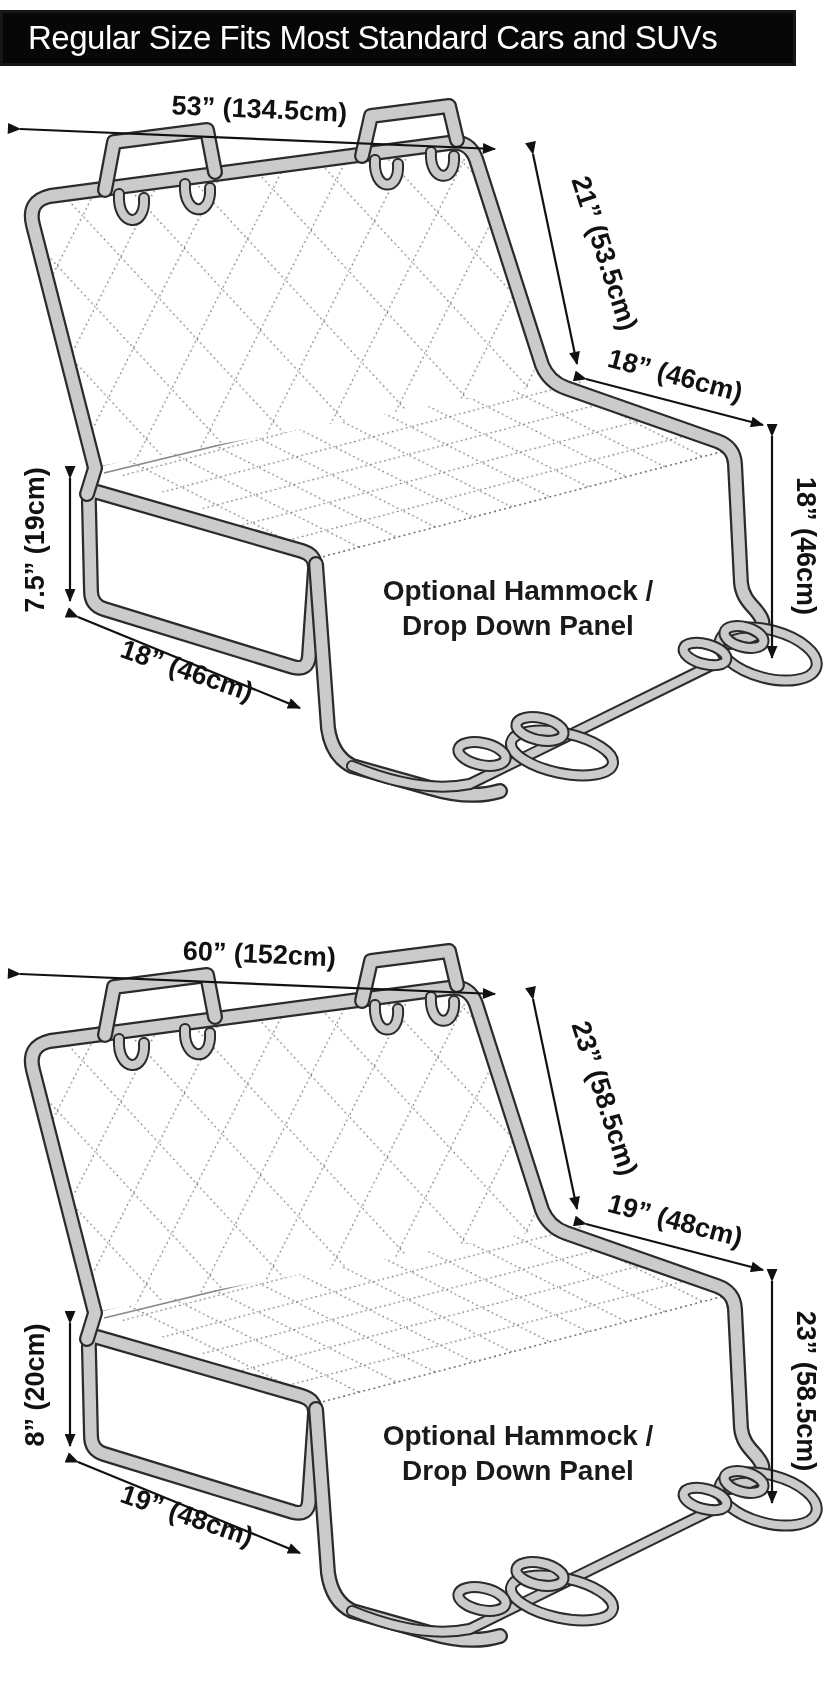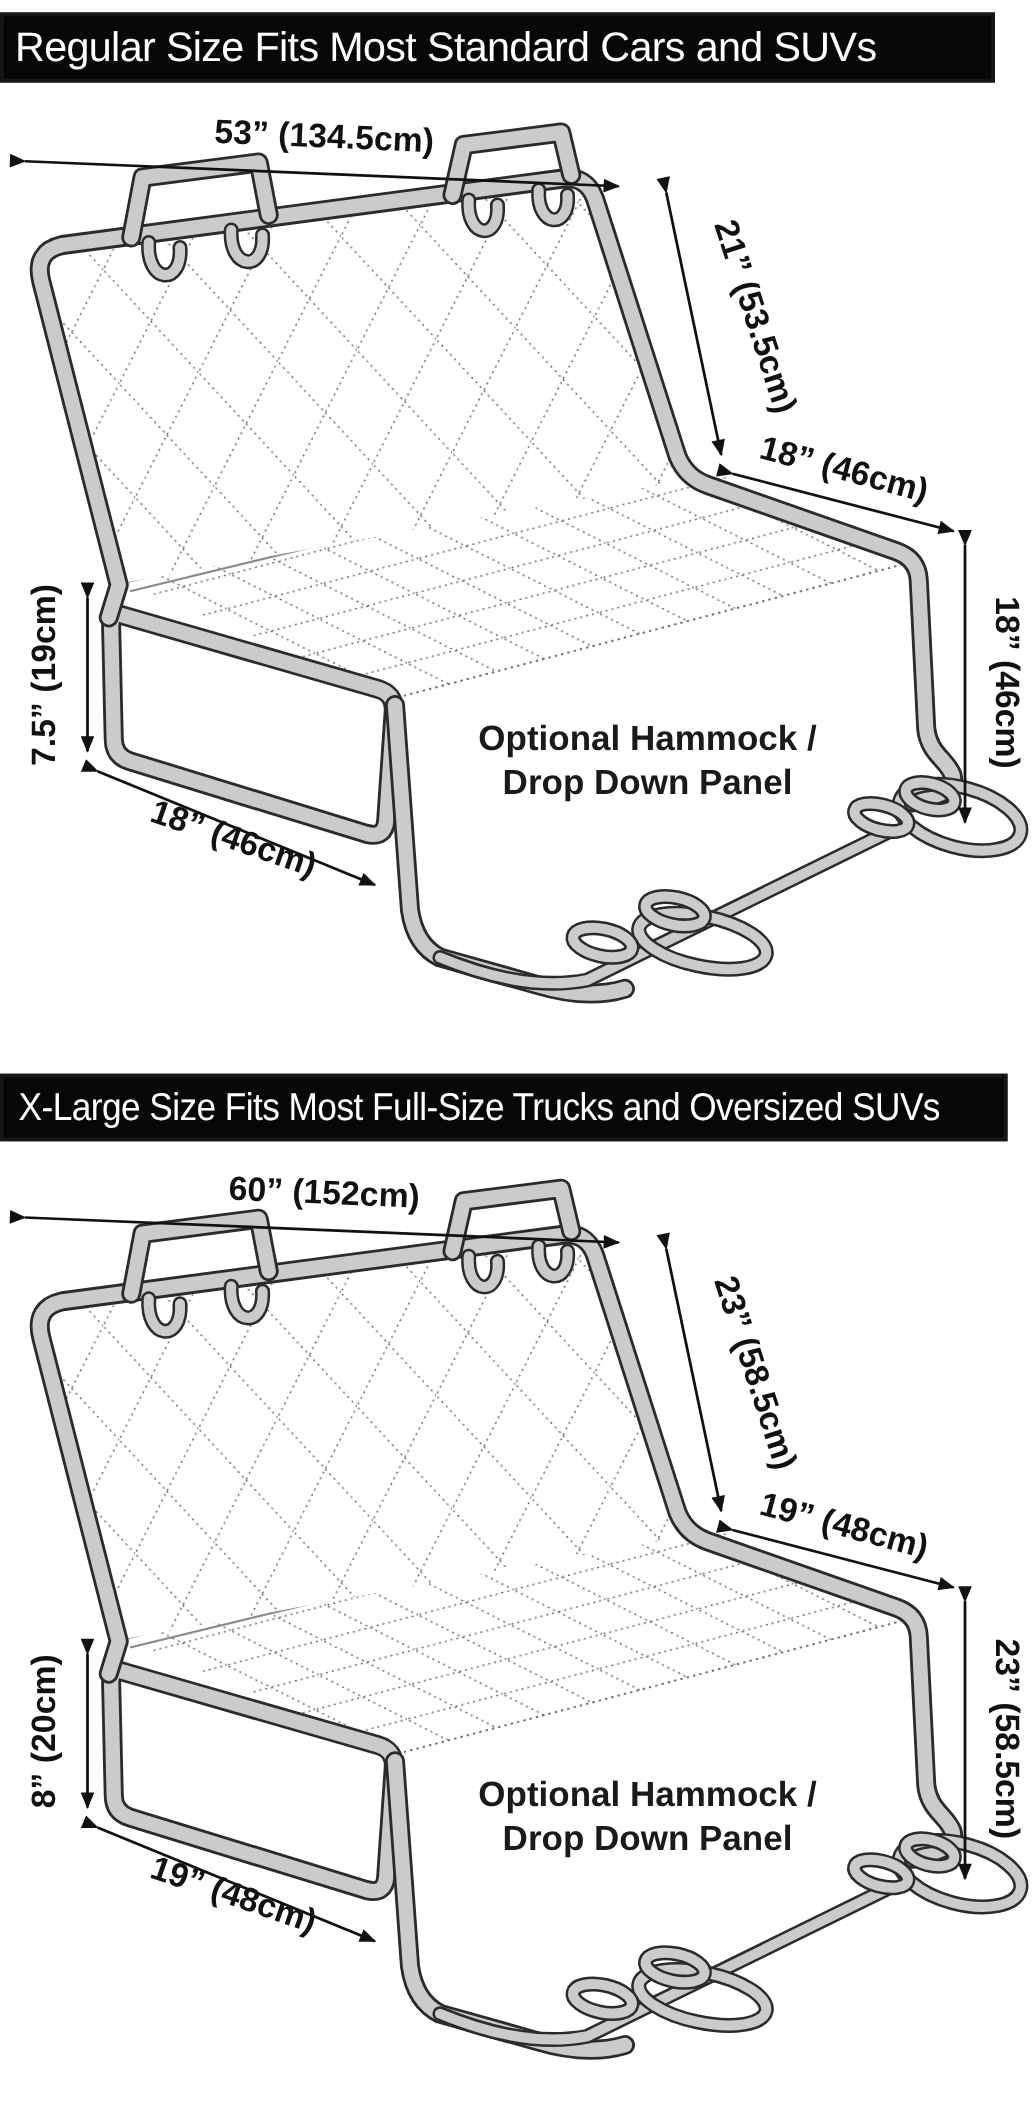--- a/index.html
+++ b/index.html
@@ -2,21 +2,21 @@
 <html><head>
 <meta charset="utf-8">
 <style>
   html,body{margin:0;padding:0;background:#ffffff;}
   #stage{position:relative;width:828px;height:1686px;background:#ffffff;overflow:hidden;
          font-family:"Liberation Sans",sans-serif;}
   .banner{position:absolute;left:0;background:#070707;border:3px solid #161616;
           box-sizing:border-box;display:flex;align-items:center;color:#ffffff;}
   .banner span{display:inline-block;white-space:nowrap;transform-origin:left center;}
   #banner-regular{top:10px;width:796px;height:56px;font-size:33px;}
-  #banner-regular span{padding-left:9px;letter-spacing:-0.5px;}
+  #banner-regular span{padding-left:25px;letter-spacing:-0.5px;}
   #banner-xlarge{top:859px;width:806px;height:54px;font-size:31px;}
   #banner-xlarge span{padding-left:13px;letter-spacing:-0.5px;transform:scaleX(0.91);}
   .panel-svg{position:absolute;left:0;}
   #panel-regular{top:88px;}
   #panel-xlarge{top:933px;}
   .panel-svg text{font-family:"Liberation Sans","DejaVu Sans",sans-serif;font-weight:bold;
                   font-size:27px;fill:#111111;text-anchor:middle;}
   .panel-svg text.hammock{font-weight:600;font-size:28px;fill:#1a1a1a;}
   .t-dark{fill:none;stroke:#2b2b2b;stroke-width:16;stroke-linecap:round;stroke-linejoin:round;}
   .t-gray{fill:none;stroke:#cbcbcb;stroke-width:11.5;stroke-linecap:round;stroke-linejoin:round;}
@@ -130,23 +130,20 @@
     <text transform="translate(259,30) rotate(2.5)">53” (134.5cm)</text>
     <text transform="translate(596,168) rotate(72)">21” (53.5cm)</text>
     <text transform="translate(673,296) rotate(15)">18” (46cm)</text>
     <text transform="translate(797,458) rotate(90)">18” (46cm)</text>
     <text transform="translate(44,452) rotate(-90)">7.5” (19cm)</text>
     <text transform="translate(184,591) rotate(19)">18” (46cm)</text>
     <text class="hammock" x="518" y="512">Optional Hammock /</text>
     <text class="hammock" x="518" y="547">Drop Down Panel</text>
   </svg>
 
-  <div class="banner" id="banner-xlarge">
-    <span>X-Large Size Fits Most Full-Size Trucks and Oversized SUVs</span>
-  </div>
 
   <svg class="panel-svg" id="panel-xlarge" width="828" height="740" viewBox="0 0 828 740">
     <use href="#cover-art"></use>
     <text transform="translate(259,30) rotate(2.5)">60” (152cm)</text>
     <text transform="translate(596,168) rotate(72)">23” (58.5cm)</text>
     <text transform="translate(673,296) rotate(15)">19” (48cm)</text>
     <text transform="translate(797,458) rotate(90)">23” (58.5cm)</text>
     <text transform="translate(44,452) rotate(-90)">8” (20cm)</text>
     <text transform="translate(184,591) rotate(19)">19” (48cm)</text>
     <text class="hammock" x="518" y="512">Optional Hammock /</text>

